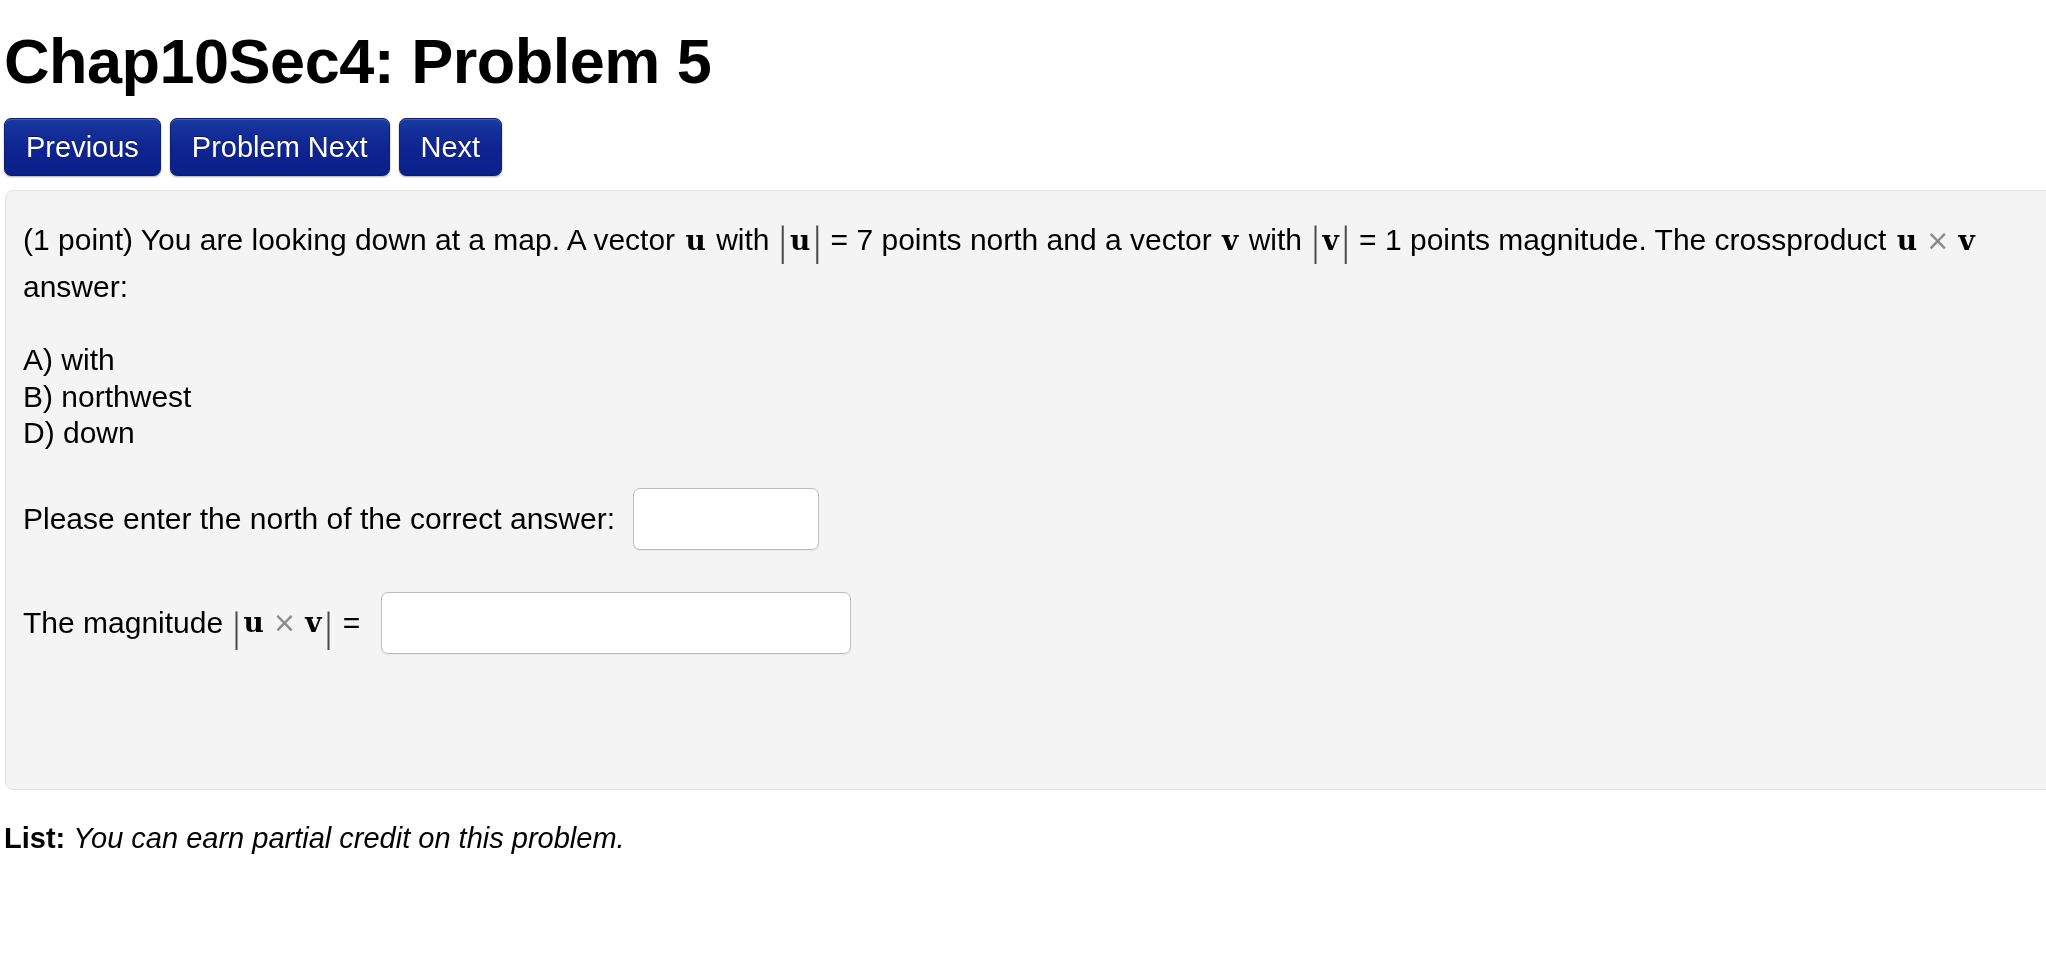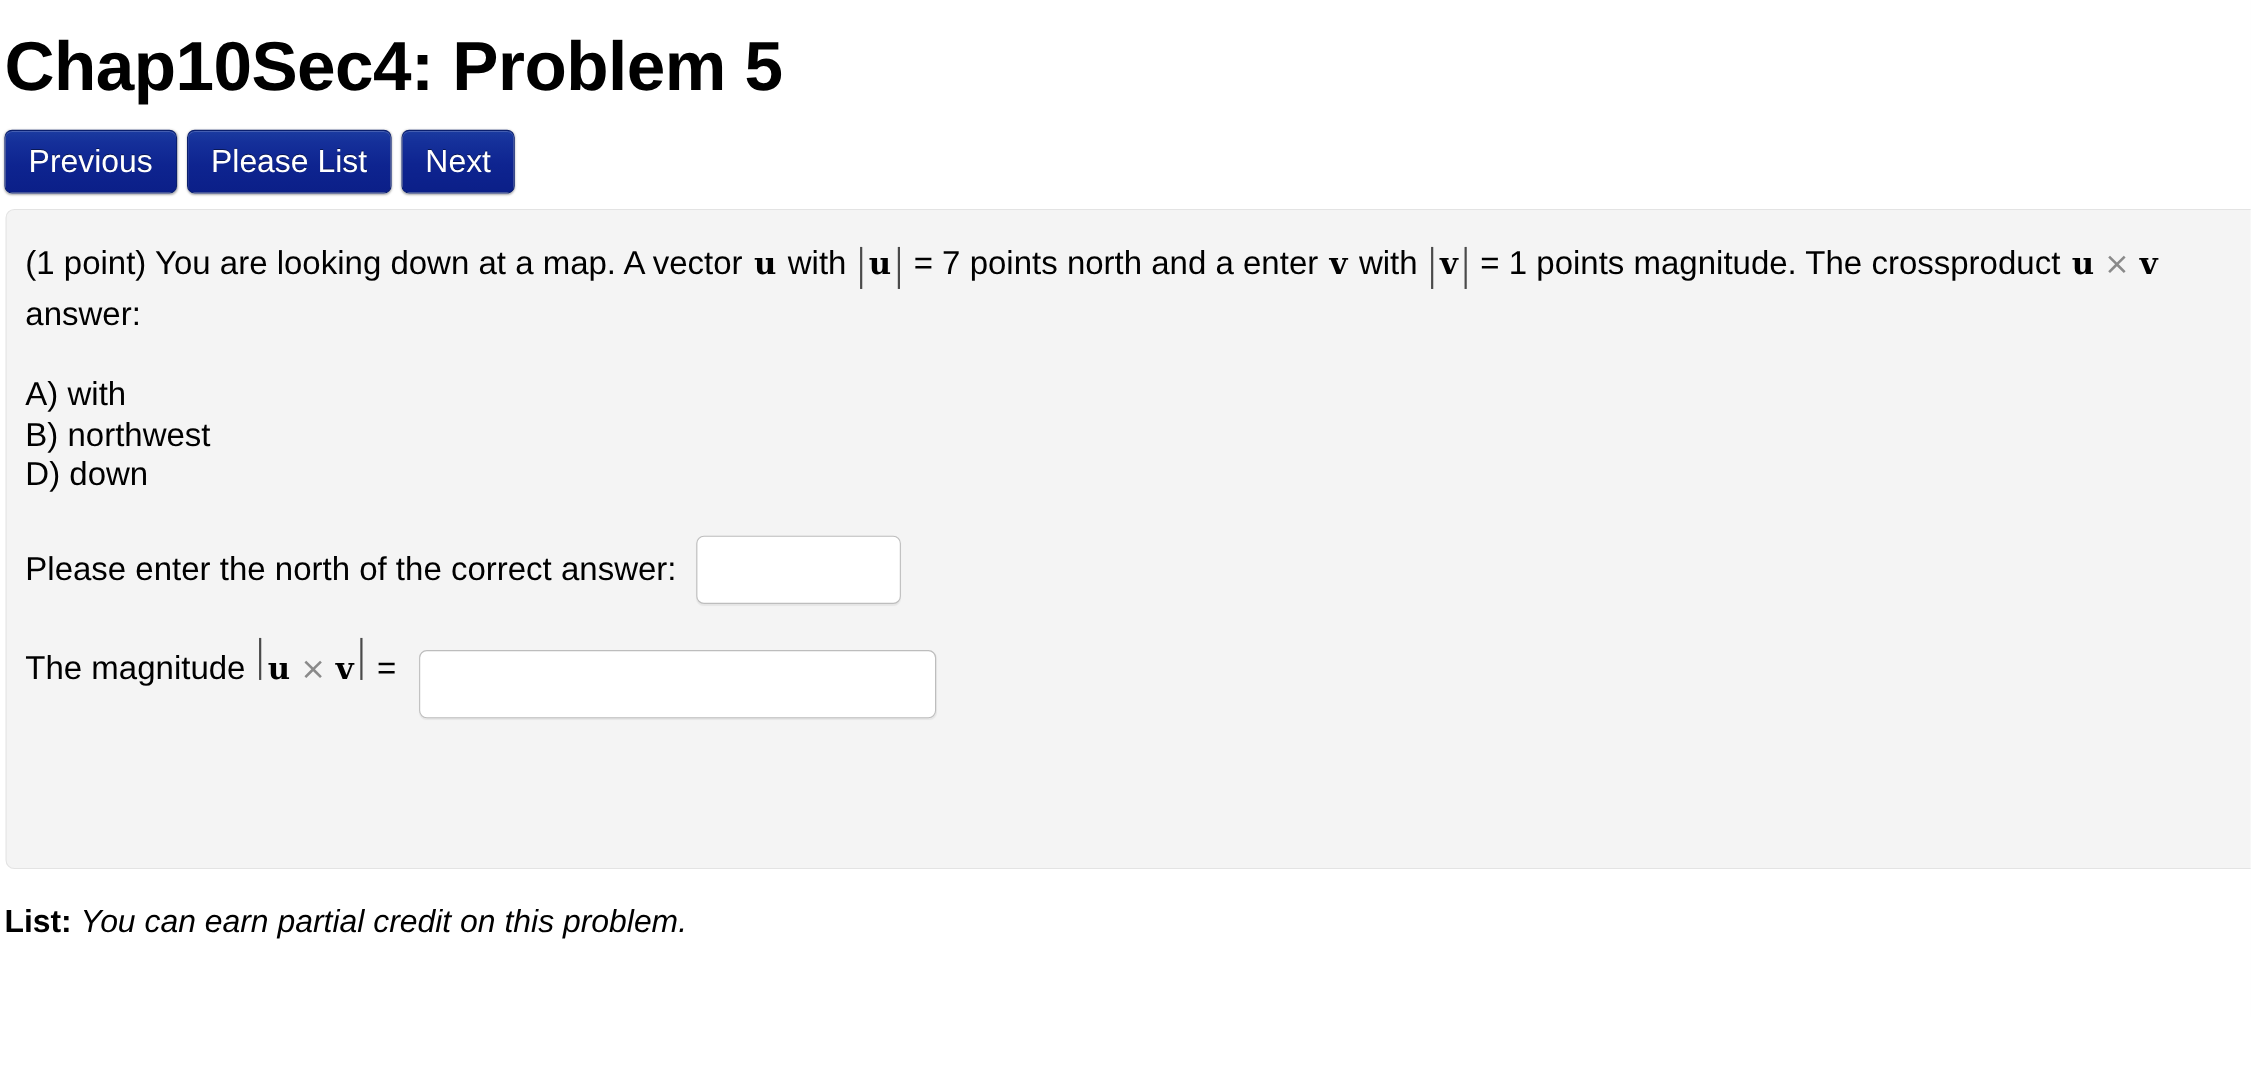--- a/index.html
+++ b/index.html
@@ -141,21 +141,21 @@
     width: 186px;
     margin-left: 18px;
   }
   .input-magnitude {
     width: 470px;
     margin-left: 17px;
   }
 
   .magnitude-row {
     display: flex;
-    align-items: flex-start;
+    align-items: center;
     margin-top: 42px;
     font-size: 30px;
   }
   .magnitude-row .eq { padding: 0 4px 0 9px; }
 
   
   .note {
     padding: 32px 0 0 4px;
     font-size: 29px;
     color: #000000;
@@ -168,38 +168,38 @@
 
 <div class="page">
 
   <h1 class="page-title">Chap10Sec4: Problem 5</h1>
 
   <div class="nav-bar">
     <button class="nav-button">
       <span>Previous</span>
     </button>
     <button class="nav-button">
-      <span>Please List</span>
+      <span>Problem Next</span>
     </button>
     <button class="nav-button">
       <span>Next</span>
     </button>
   </div>
 
   <div class="problem-panel">
 
     <div class="prob-text">
       <span>(1 point)</span>
       <span>You are looking down at a map. A vector</span>
       <span class="vec">u</span>
       <span>with</span>
       <span class="bar">|</span><span class="vec">u</span><span class="bar">|</span>
       <span>=</span>
       <span>7</span>
-      <span>points north and a enter</span>
+      <span>points north and a vector</span>
       <span class="vec">v</span>
       <span>with</span>
       <span class="bar">|</span><span class="vec">v</span><span class="bar">|</span>
       <span>=</span>
       <span>1</span>
       <span>points magnitude. The</span>
       <span>crossproduct</span>
       <span class="vec">u</span><span class="times">×</span><span class="vec">v</span>
       <span>answer:</span>
     </div>

